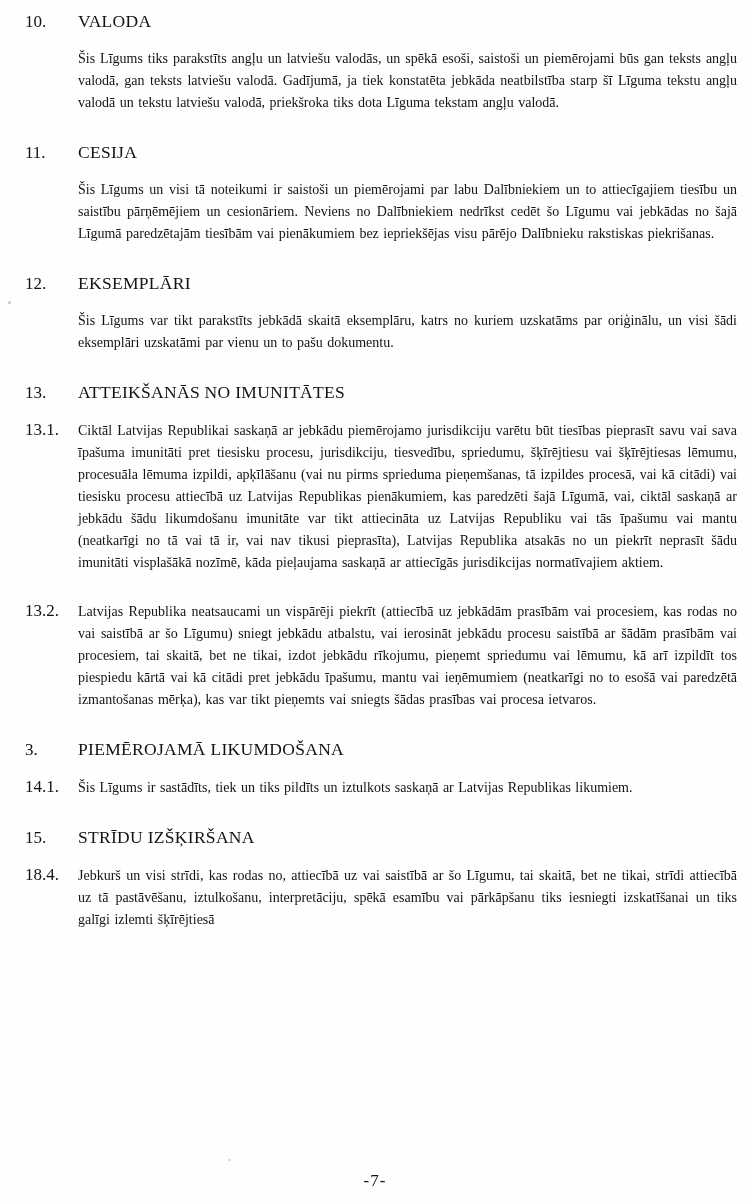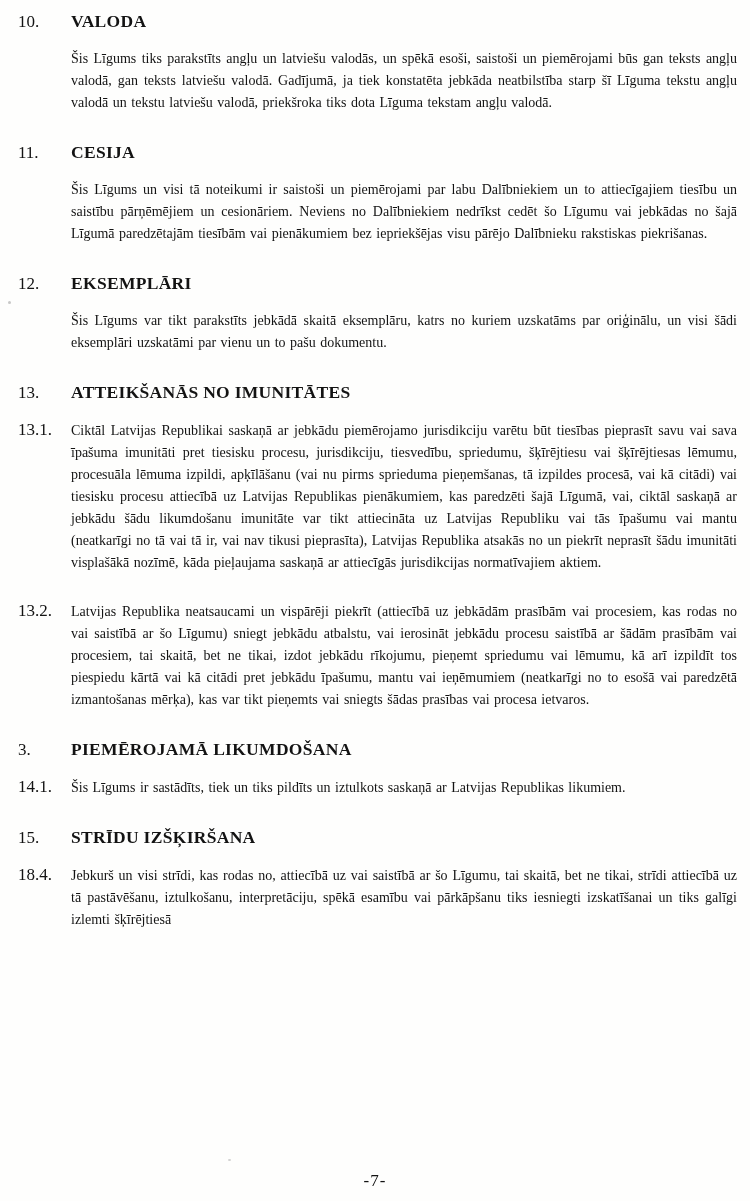--- a/index.html
+++ b/index.html
@@ -4,35 +4,35 @@
 <style>
   * { margin: 0; padding: 0; box-sizing: border-box; }
   html, body { background: #ffffff; }
   .page {
     position: relative;
     width: 750px;
     height: 1201px;
     background: #fefefdff;
     color: #131313;
     font-family: "Liberation Serif", "DejaVu Serif", serif;
-    padding: 9px 13px 0 18px;
+    padding: 9px 13px 0 25px;
     overflow: hidden;
   }
   .row { display: flex; align-items: baseline; }
   .gutter {
     flex: 0 0 53px;
     font-size: 17px;
     line-height: 22px;
     white-space: nowrap;
   }
   .content { flex: 1 1 auto; min-width: 0; }
   .heading-row { margin-bottom: 15px; }
   .heading {
     font-size: 17.5px;
-    font-weight: 700;
+    font-weight: 400;
     line-height: 24px;
     letter-spacing: 0.3px;
   }
   .para-row { margin-bottom: 26px; }
   .para {
     font-size: 14px;
     line-height: 22px;
     text-align: justify;
     word-spacing: 1px;
   }

